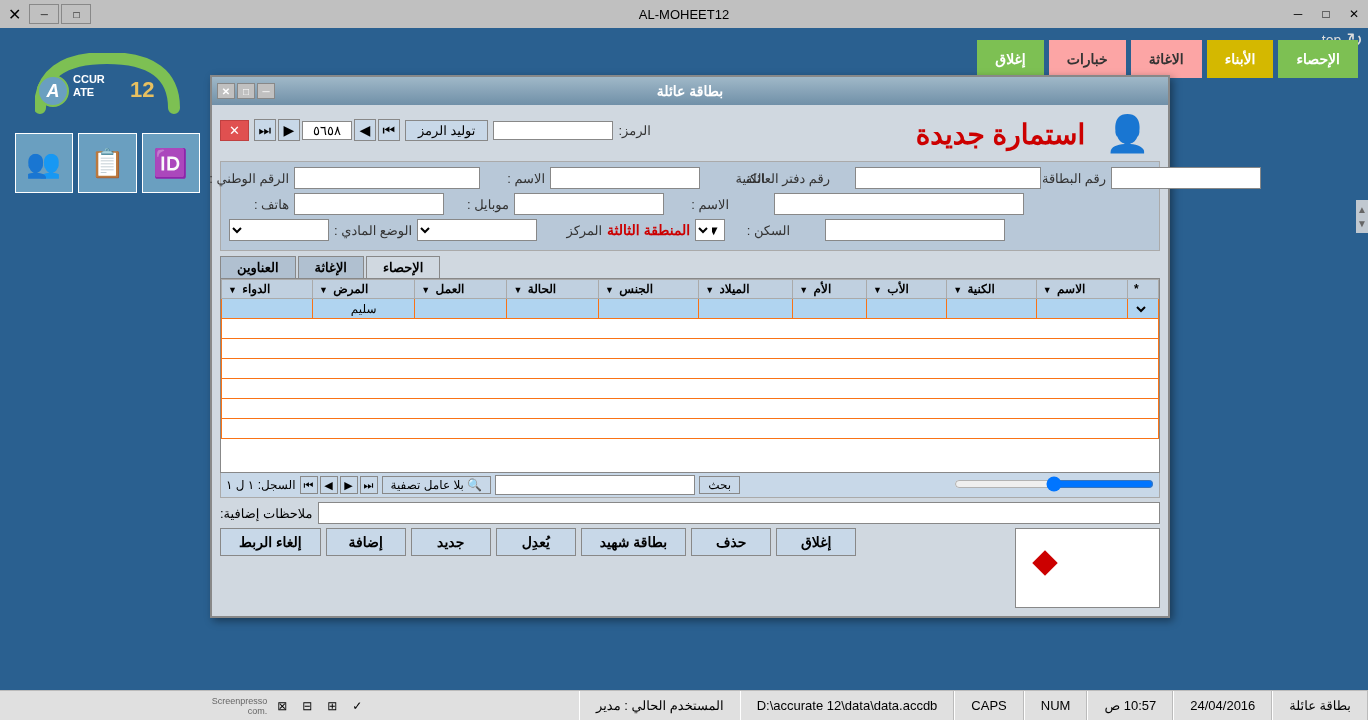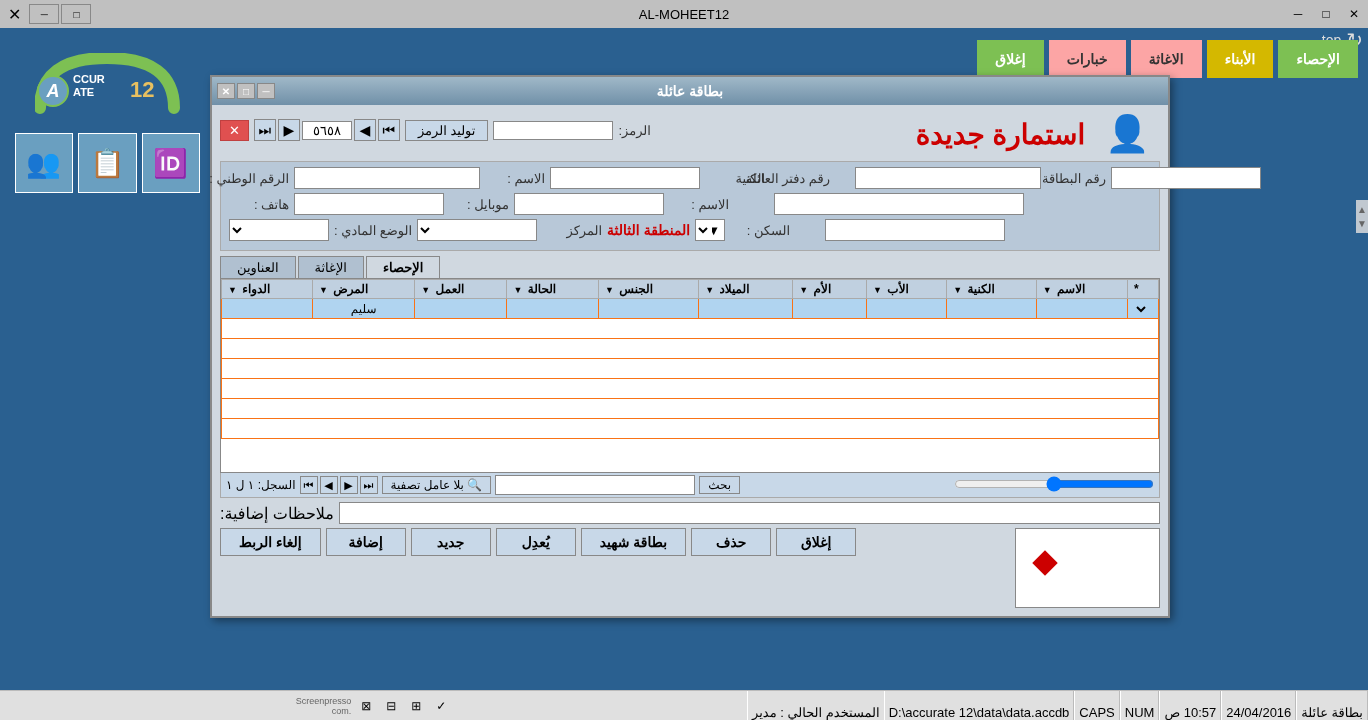--- a/index.html
+++ b/index.html
@@ -255,20 +255,21 @@
       margin-bottom: 0;
       gap: 2px;
     }
     .tab-btn {
       background: #b0c0d0;
       border: 1px solid #888;
       border-bottom: none;
       padding: 3px 16px;
       font-size: 13px;
       cursor: pointer;
+      font-weight: bold;
     }
     .tab-btn.active {
       background: #d0d8e0;
       font-weight: bold;
     }
 
     
     .grid-container {
       border: 1px solid #888;
       background: white;
@@ -347,21 +348,21 @@
     }
 
     
     .notes-row {
       display: flex;
       align-items: center;
       flex-direction: row-reverse;
       margin: 4px 0;
       gap: 5px;
     }
-    .notes-label { font-size: 16px; }
+    .notes-label { font-size: 13px; }
     .notes-input {
       flex: 1;
       height: 22px;
       background: white;
       border: 1px solid #888;
       font-size: 12px;
     }
 
     
     .bottom-area {
@@ -428,24 +429,24 @@
       background: #e0e0e0;
       display: flex;
       align-items: center;
       direction: rtl;
       font-size: 13px;
       border-top: 1px solid #bbb;
     }
     .status-segment {
       border-right: 1px solid #bbb;
       border-left: 1px solid #fff;
-      padding: 0 4px;
+      padding: 0 16px;
       height: 100%;
       display: flex;
-      align-items: flex-end;
+      align-items: center;
       white-space: nowrap;
     }
     .status-segment:last-child { border-left: none; }
     .status-icons {
       margin-left: auto;
       display: flex;
       align-items: center;
       gap: 5px;
       padding: 0 5px;
     }

